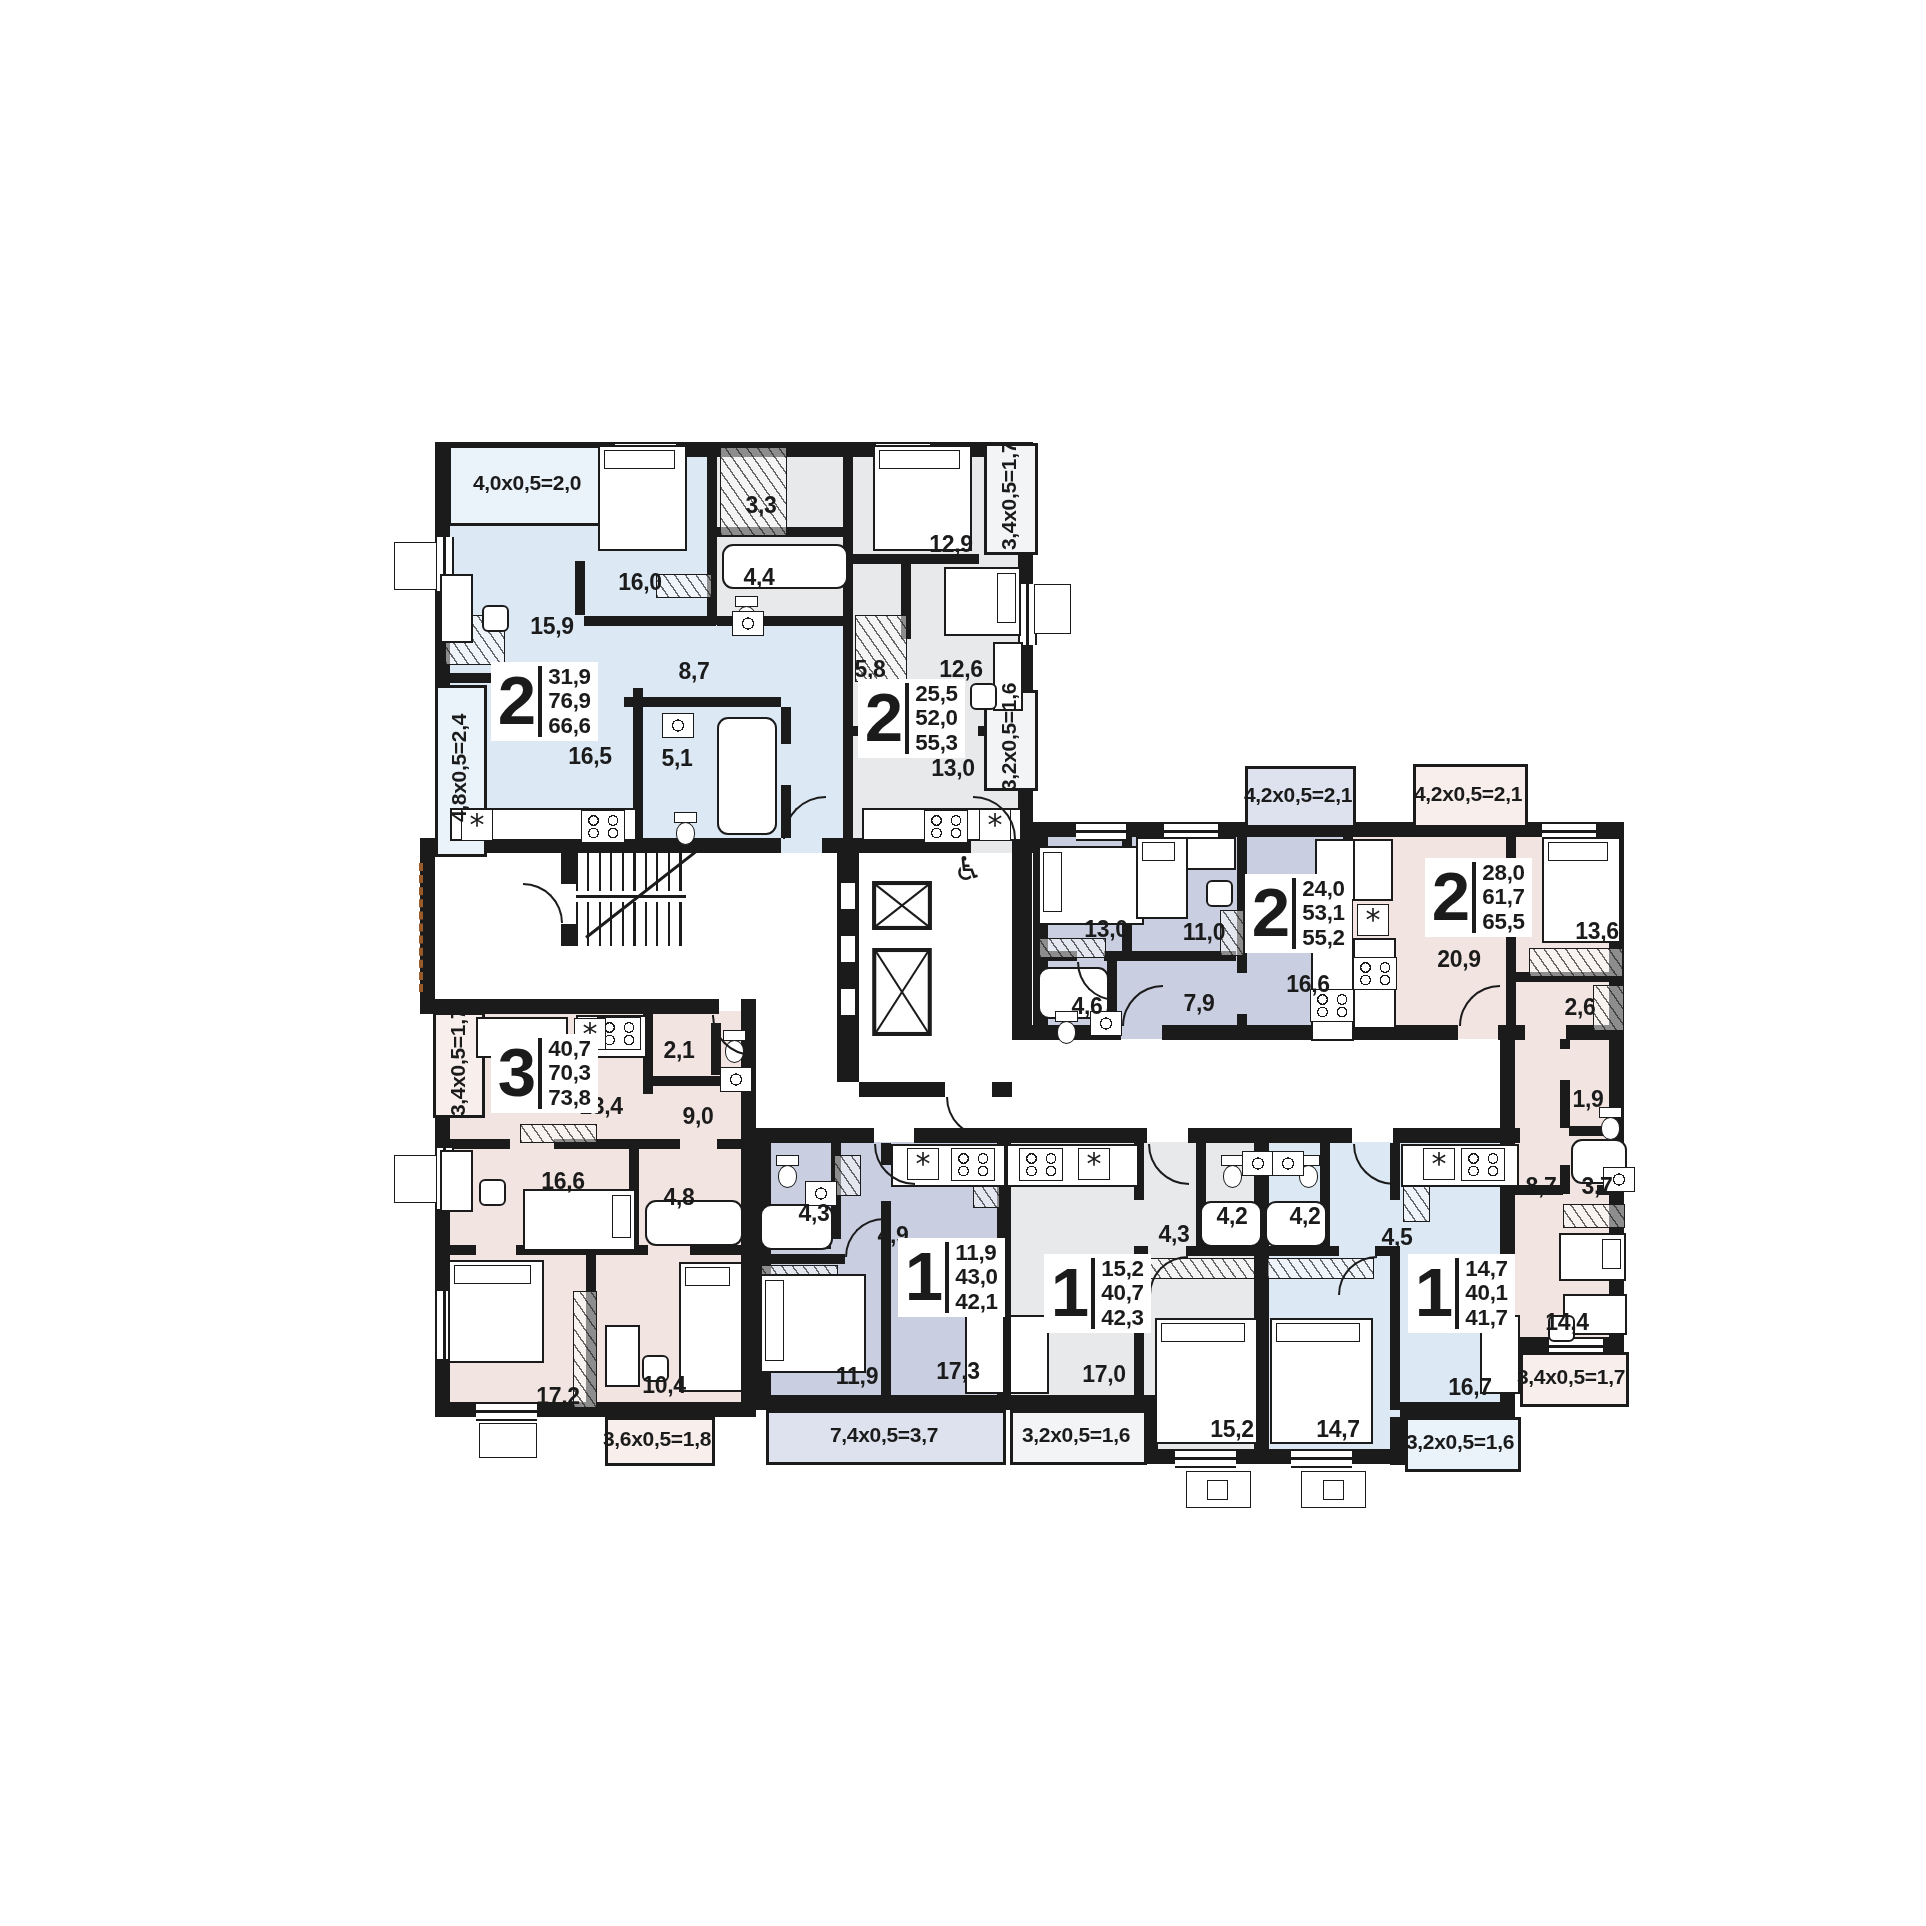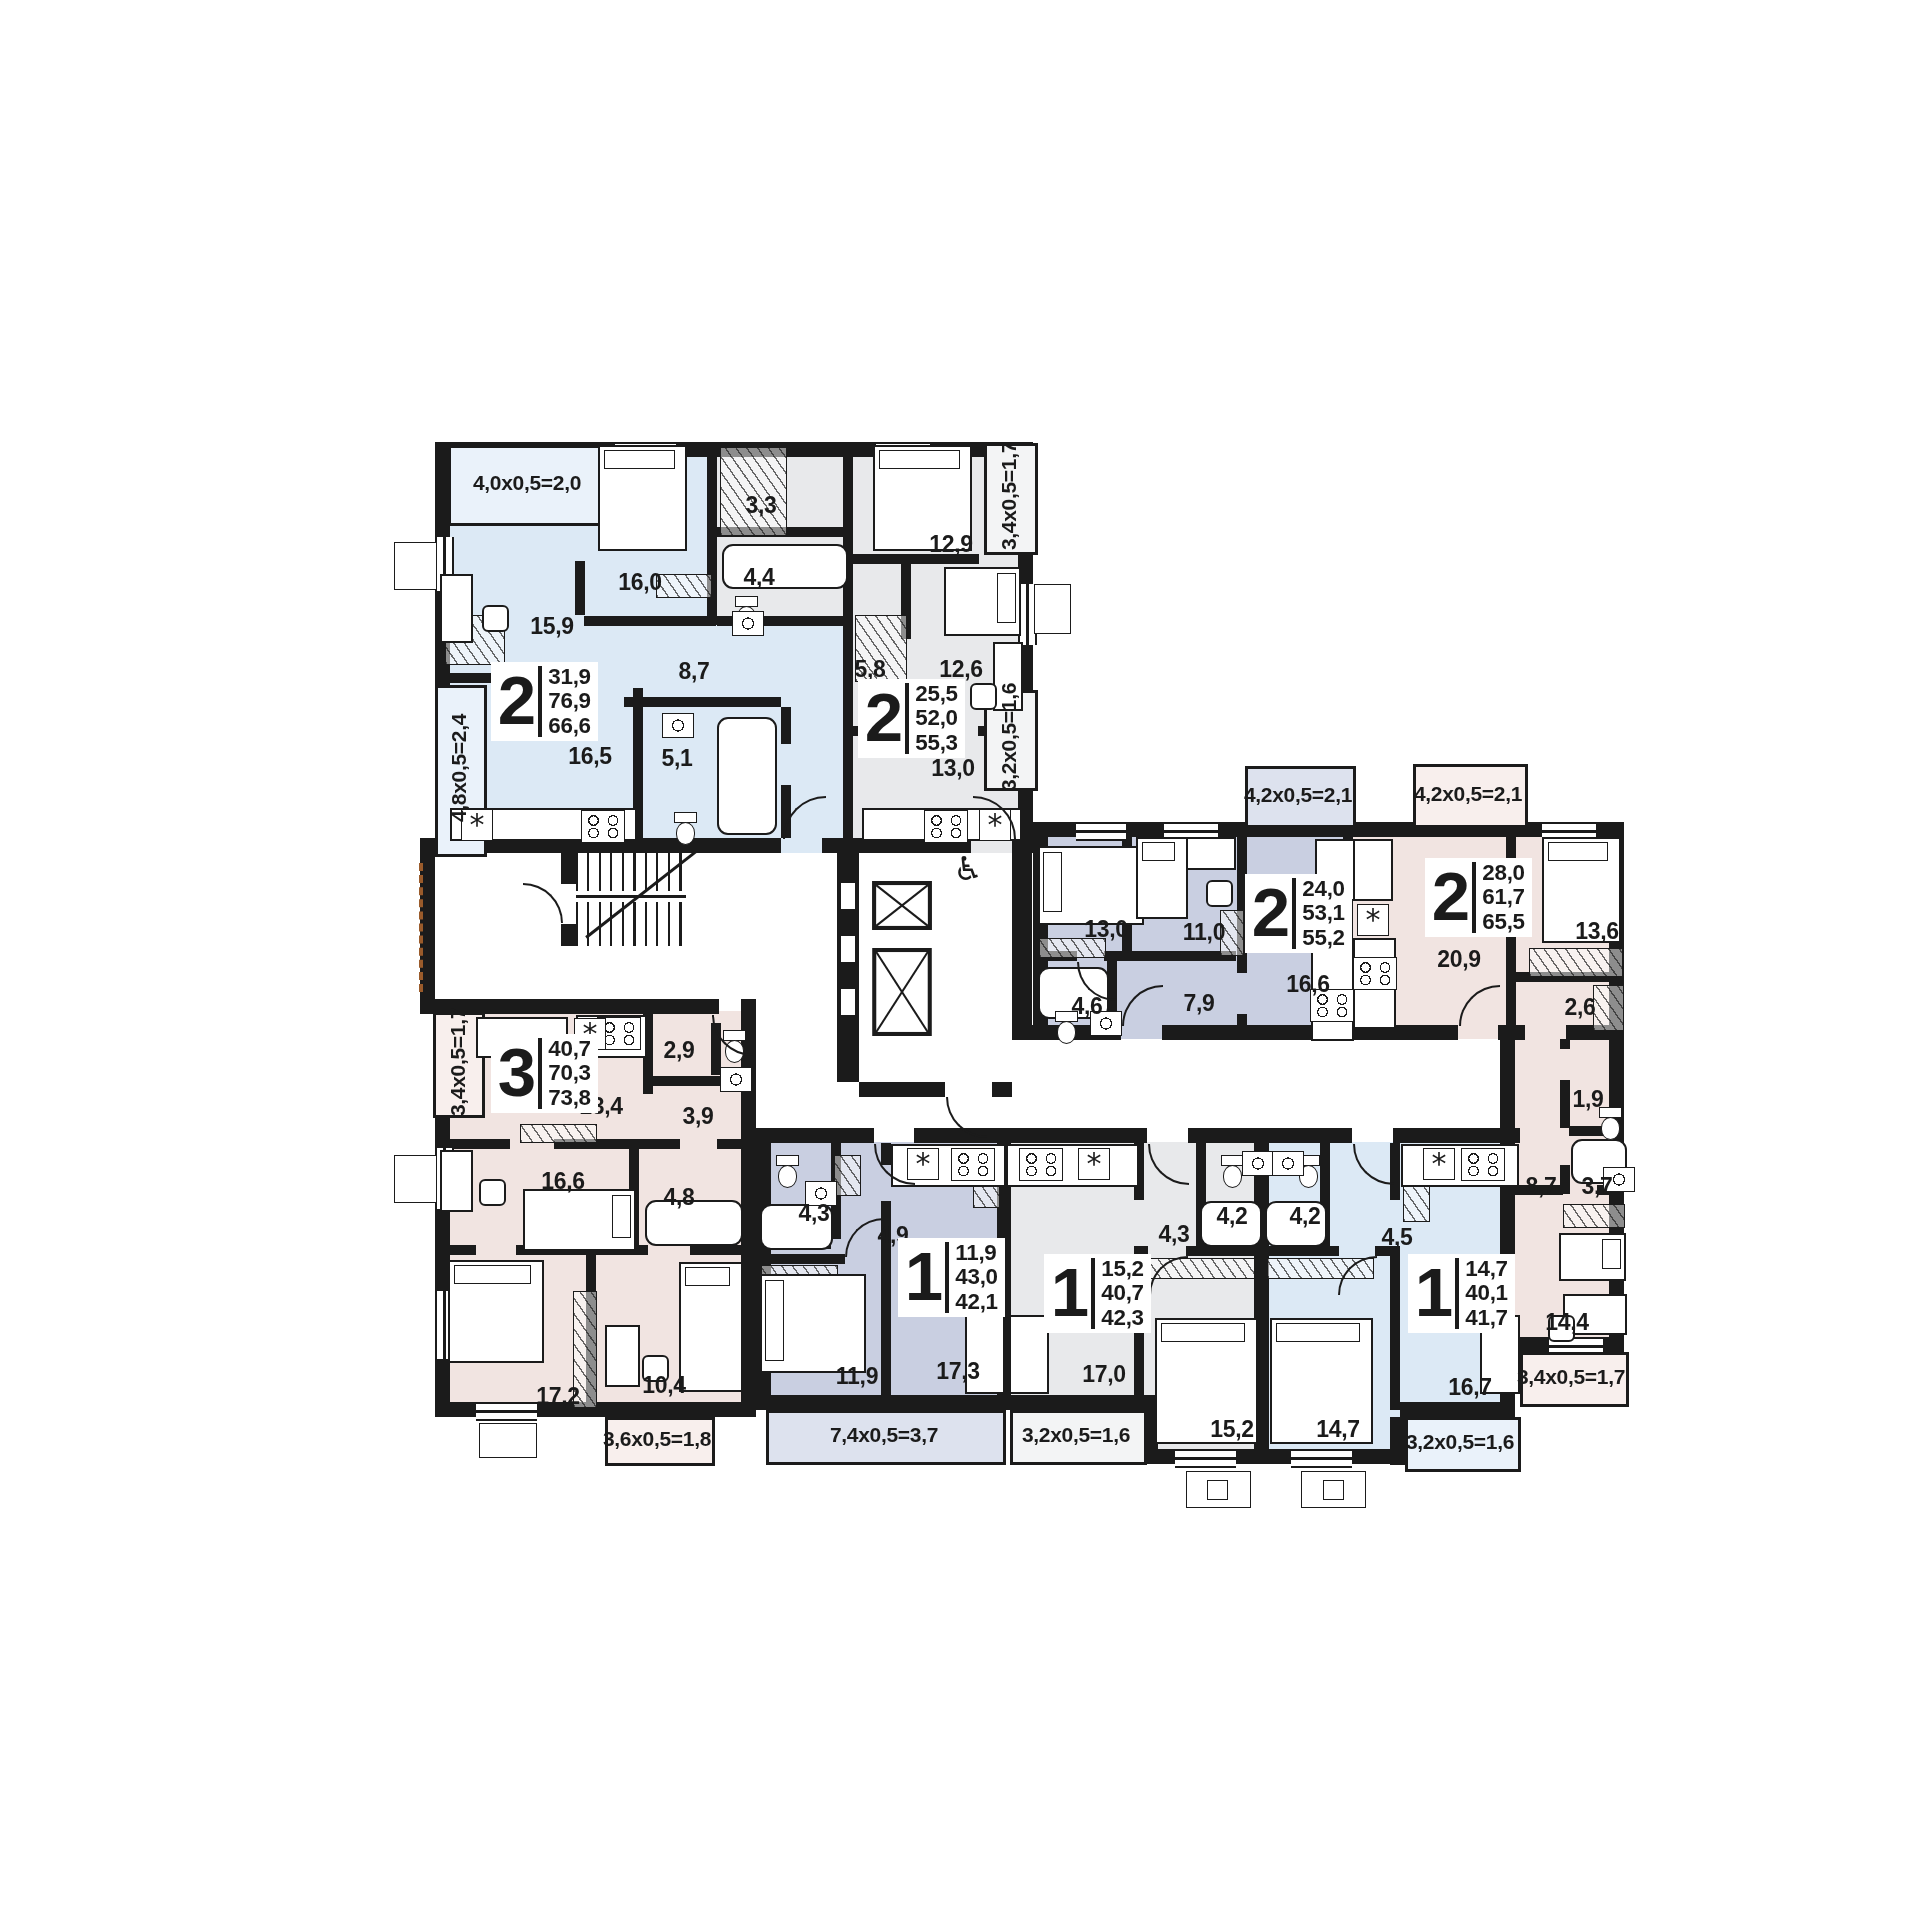--- a/index.html
+++ b/index.html
@@ -430,22 +430,22 @@
     <div class="infobox" style="position: absolute; left: 1425px; top: 858px; min-width: 88px; height: 79px;">
       <div class="num">2</div>
       <div class="bar"></div>
       <div class="areas">
         <div>28,0</div>
         <div>61,7</div>
         <div>65,5</div>
       </div>
     </div>
     <div class="rlabel" style="position: absolute; left: 601px; top: 1106px;">13,4</div>
-    <div class="rlabel" style="position: absolute; left: 679px; top: 1050px;">2,9</div>
-    <div class="rlabel" style="position: absolute; left: 698px; top: 1116px;">3,9</div>
+    <div class="rlabel" style="position: absolute; left: 679px; top: 1050px;">2,1</div>
+    <div class="rlabel" style="position: absolute; left: 698px; top: 1116px;">9,0</div>
     <div class="rlabel" style="position: absolute; left: 563px; top: 1181px;">16,6</div>
     <div class="rlabel" style="position: absolute; left: 679px; top: 1197px;">4,8</div>
     <div class="rlabel" style="position: absolute; left: 558px; top: 1396px;">17,2</div>
     <div class="rlabel" style="position: absolute; left: 664px; top: 1385px;">10,4</div>
     <div class="blabel vert" style="position: absolute; left: 457px; top: 1062px;">3,4х0,5=1,7</div>
     <div class="blabel" style="position: absolute; left: 657px; top: 1438px;">3,6х0,5=1,8</div>
     <div class="infobox" style="position: absolute; left: 491px; top: 1034px; min-width: 88px; height: 79px;">
       <div class="num">3</div>
       <div class="bar"></div>
       <div class="areas">

